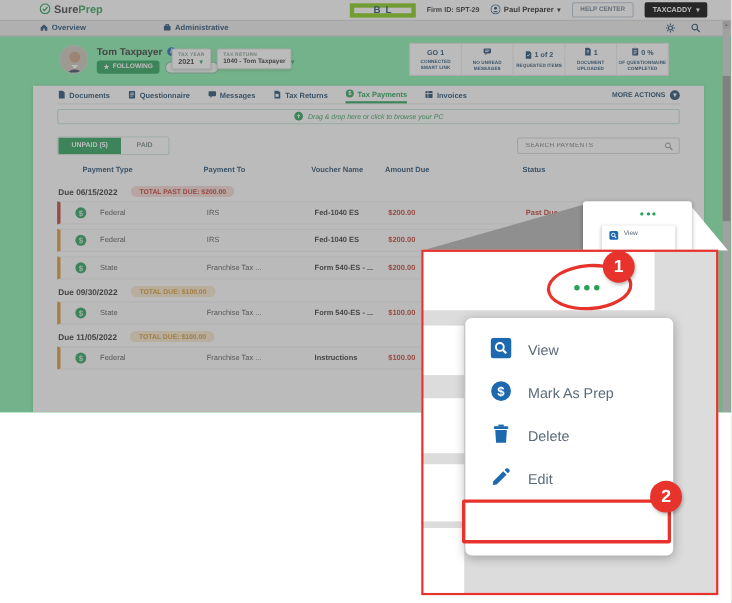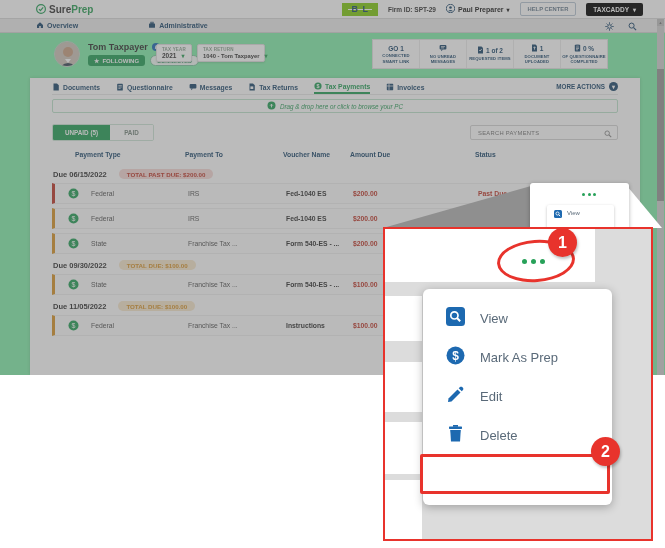--- a/index.html
+++ b/index.html
@@ -6,21 +6,21 @@
   *{box-sizing:border-box;font-family:"Liberation Sans",sans-serif;}
   #stage{position:relative;width:665px;height:548px;background:#fff;overflow:hidden;}
 
   
   #app{position:absolute;left:0;top:0;width:665px;height:375px;background:#86efac;overflow:hidden;}
   .topbar{position:absolute;left:0;top:0;width:665px;height:19px;background:#fff;border-bottom:1px solid #d9d9d9;display:flex;align-items:center;}
   .brand{display:flex;align-items:center;gap:3px;margin-left:36px;}
   .brand .sure{font-size:10px;font-weight:bold;color:#3a3a3a;}
   .brand .prep{font-size:10px;font-weight:bold;color:#2ea158;}
   .top-right{margin-left:auto;display:flex;align-items:center;gap:10px;margin-right:22px;}
-  .bl-box{border:6px solid #84cc16;padding:0 3px;height:13px;display:flex;align-items:center;font-size:9px;font-weight:bold;color:#1f4a6e;letter-spacing:1px;}
+  .bl-box{border:4px solid #84cc16;padding:0 17px;height:13px;display:flex;align-items:center;font-size:9px;font-weight:bold;color:#1f4a6e;letter-spacing:1px;}
   .firmid{font-size:6.5px;font-weight:bold;color:#333;}
   .user{display:flex;align-items:center;gap:3px;font-size:7px;font-weight:bold;color:#222;}
   .help-btn{border:1px solid #b9c7d4;border-radius:2px;color:#6b7f91;font-size:5.8px;font-weight:bold;padding:3px 7px;background:#fff;}
   .taxcaddy-btn{background:#000;color:#fff;font-size:6.5px;font-weight:bold;border-radius:2px;padding:3px 7px;display:flex;gap:4px;align-items:center;}
   .chev{font-size:6px;color:inherit;}
   .navbar{position:absolute;left:0;top:19px;width:665px;height:14px;background:#ececec;border-bottom:1px solid #d4d4d4;display:flex;align-items:center;}
   .nav-item{display:flex;align-items:center;gap:3px;font-size:7px;font-weight:bold;color:#1f4a6e;margin-left:36px;}
   .nav-item+.nav-item{margin-left:70px;}
   .nav-right{margin-left:auto;margin-right:28px;display:flex;gap:14px;align-items:center;}
 
@@ -494,33 +494,33 @@
       </div>
       <div class="menu-item">
         <span><svg width="19" height="19" viewBox="0 0 19 19">
               <circle cx="9.5" cy="9.5" r="9" fill="#1d69b0"></circle>
               <text x="9.5" y="14" font-size="12" font-weight="bold" fill="#fff" text-anchor="middle" font-family="Liberation Sans,sans-serif">$</text>
             </svg></span>
         <span class="lbl">Mark As Prep</span>
       </div>
       <div class="menu-item">
         <span><svg width="19" height="19" viewBox="0 0 19 19">
-              <path d="M2.5 13.5 L11.5 4.5 L14.5 7.5 L5.5 16.5 L2 17 Z" fill="#1d69b0"></path>
-              <path d="M12.7 3.3 L14 2 C14.6 1.5 15.6 1.5 16.2 2.1 L16.9 2.8 C17.5 3.4 17.5 4.4 17 5 L15.7 6.3 Z" fill="#1d69b0"></path>
-            </svg></span>
-        <span class="lbl">Edit</span>
-      </div>
-      <div class="menu-item">
-        <span><svg width="19" height="19" viewBox="0 0 19 19">
               <rect x="3" y="2.5" width="13" height="2.4" rx="0.6" fill="#1d69b0"></rect>
               <rect x="7" y="1" width="5" height="1.8" fill="#1d69b0"></rect>
               <path d="M4.2 6 H14.8 L14 17.5 H5 Z" fill="#1d69b0"></path>
             </svg></span>
         <span class="lbl">Delete</span>
       </div>
+      <div class="menu-item">
+        <span><svg width="19" height="19" viewBox="0 0 19 19">
+              <path d="M2.5 13.5 L11.5 4.5 L14.5 7.5 L5.5 16.5 L2 17 Z" fill="#1d69b0"></path>
+              <path d="M12.7 3.3 L14 2 C14.6 1.5 15.6 1.5 16.2 2.1 L16.9 2.8 C17.5 3.4 17.5 4.4 17 5 L15.7 6.3 Z" fill="#1d69b0"></path>
+            </svg></span>
+        <span class="lbl">Edit</span>
+      </div>
     </div>
 
     <div class="del-rect"></div>
   </div>
 
   <div class="red-ellipse"></div>
   <div class="badge" id="badge1">1</div>
   <div class="badge" id="badge2">2</div>
 
 </div>

